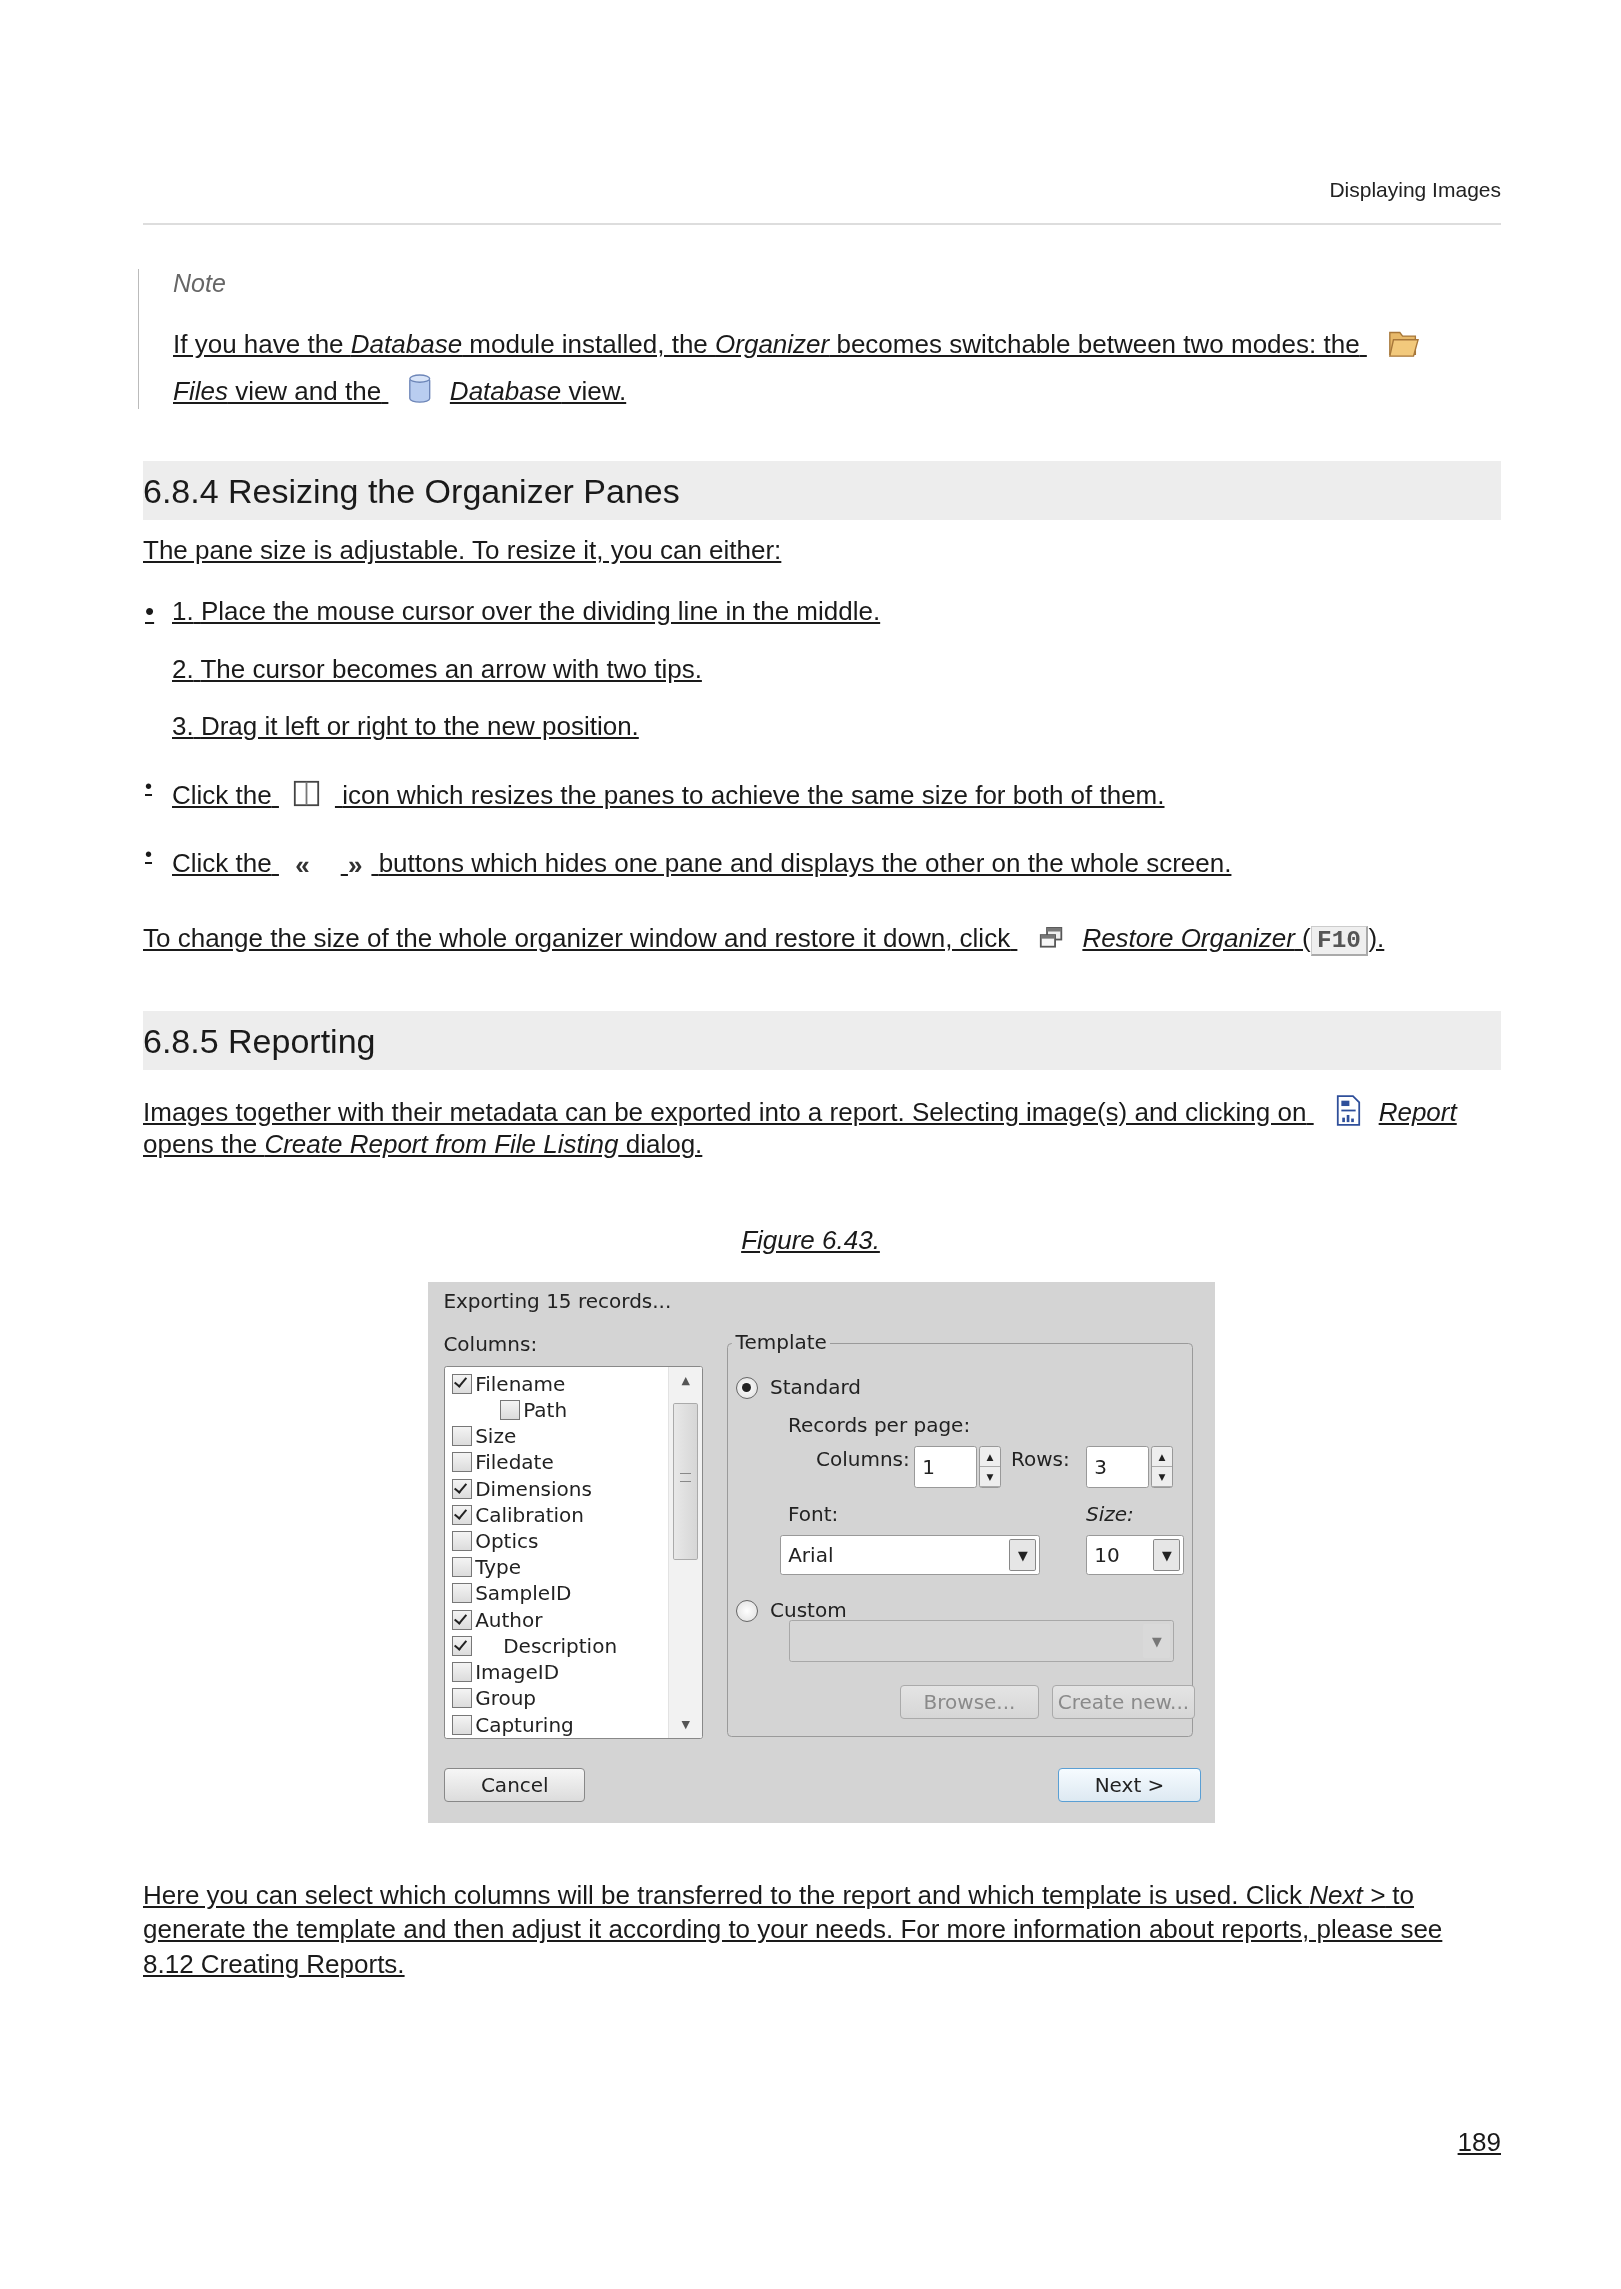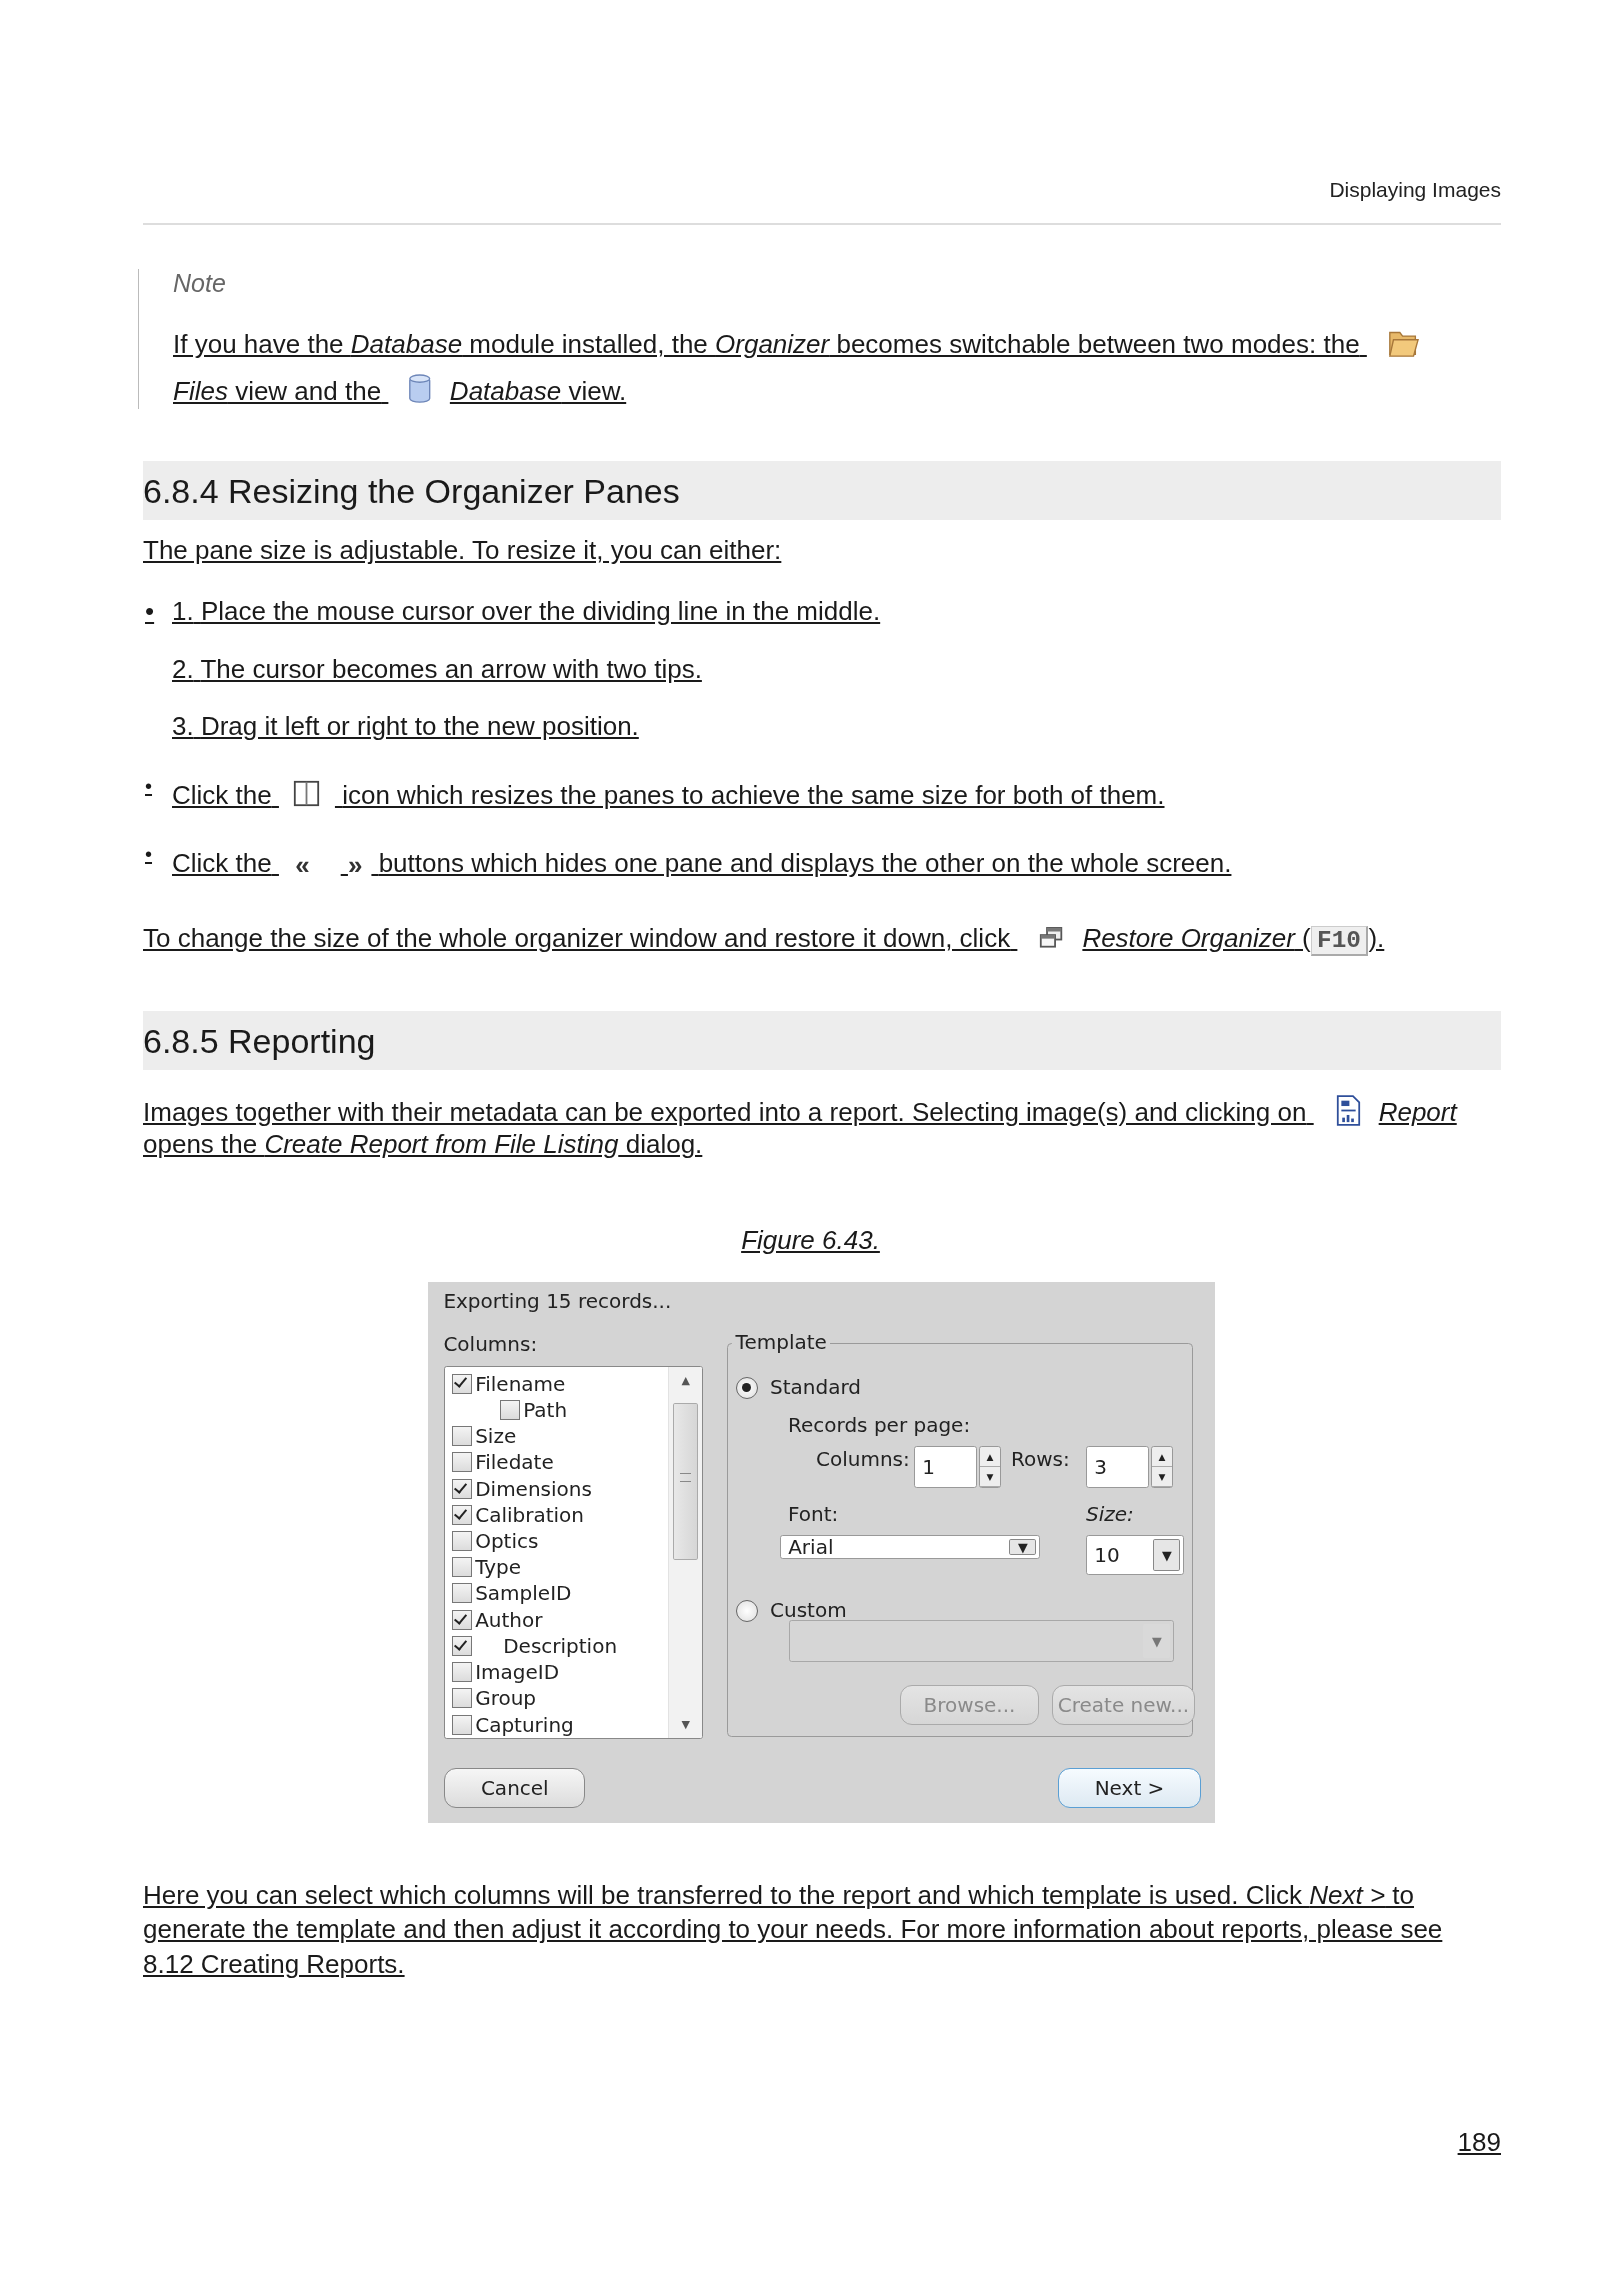--- a/index.html
+++ b/index.html
@@ -23,21 +23,21 @@
   .cb.on::after{content:"";position:absolute;left:3.6px;top:0.9px;width:5.4px;height:10px;border:solid #222;border-width:0 2.7px 2.7px 0;transform:rotate(40deg);}
   .sb{position:absolute;right:0;top:0;width:33px;height:100%;background:#f2f2f2;border-left:0.9px solid #e2e2e2;}
   .thumb{position:absolute;left:3.6px;top:36px;width:25px;height:157px;background:linear-gradient(90deg,#e8e8e8,#d6d6d6);border:0.9px solid #aaa;border-radius:1.8px;box-sizing:border-box;}
   .grp{position:absolute;left:299px;top:61px;width:466px;height:394px;border:1.8px solid #9a9a9a;border-radius:4.5px;box-sizing:border-box;}
   .radio{position:absolute;width:22px;height:22px;border-radius:50%;border:1.8px solid #666;background:radial-gradient(#fff,#ddd);box-sizing:border-box;}
   .radio.on::after{content:"";position:absolute;left:4.5px;top:4.5px;width:9px;height:9px;border-radius:50%;background:#222;}
   .box{position:absolute;background:#fff;border:1.8px solid #999;border-radius:2.7px;box-sizing:border-box;font-size:20px;padding-left:7.2px;display:flex;align-items:center;}
   .spin{position:absolute;width:22px;border:1.8px solid #999;border-radius:2.7px;background:#eee;box-sizing:border-box;}
   .spin div{height:50%;display:flex;align-items:center;justify-content:center;font-size:9px;color:#222;border-bottom:0.9px solid #aaa;box-sizing:border-box;}
   .ddb{position:absolute;right:2.7px;top:2.7px;bottom:2.7px;width:27px;background:#e6e6e6;border:1.8px solid #888;border-radius:1.8px;display:flex;align-items:center;justify-content:center;font-size:12.7px;box-sizing:border-box;}
-  .btn{position:absolute;height:40px;border:1.8px solid #888;border-radius:12px;background:linear-gradient(#f6f6f6,#dcdcdc);box-sizing:border-box;display:flex;align-items:center;justify-content:center;font-size:20px;color:#222;}
+  .btn{position:absolute;height:34px;border:1.8px solid #888;border-radius:4px;background:linear-gradient(#f6f6f6,#dcdcdc);box-sizing:border-box;display:flex;align-items:center;justify-content:center;font-size:20px;color:#222;}
   .btn.dis{color:#8a8a8a;border-color:#aaa;background:linear-gradient(#e4e4e4,#d6d6d6);}
   .btn.def{border-color:#5a9fd4;background:linear-gradient(#f6fbff,#dde9f2);}
 </style>
 </head>
 <body>
 
 <div class="abs hdr">Displaying Images</div>
 <div class="abs rule"></div>
 
 <div class="abs note"></div>
@@ -208,21 +208,21 @@
     </div>
   <div class="t" style="left:583px;top:165px;">Rows:</div>
   <div class="box" style="left:658px;top:164px;width:63px;height:42px;">3</div>
   <div class="spin" style="left:723px;top:164px;height:42px;">
       <div>▲</div>
       <div>▼</div>
     </div>
 
   <div class="t" style="left:360px;top:220px;">Font:</div>
   <div class="t" style="left:658px;top:220px;font-style:italic;">Size:</div>
-  <div class="box" style="left:352px;top:253px;width:260px;height:24px;">
+  <div class="box" style="left:352px;top:253px;width:260px;height:40px;">
       <span>Arial</span>
       <div class="ddb">▼</div>
     </div>
   <div class="box" style="left:658px;top:253px;width:98px;height:40px;">
       <span>10</span>
       <div class="ddb">▼</div>
     </div>
 
   <div class="radio" style="left:308px;top:318px;"></div>
   <div class="t" style="left:342px;top:316px;">Custom</div>

